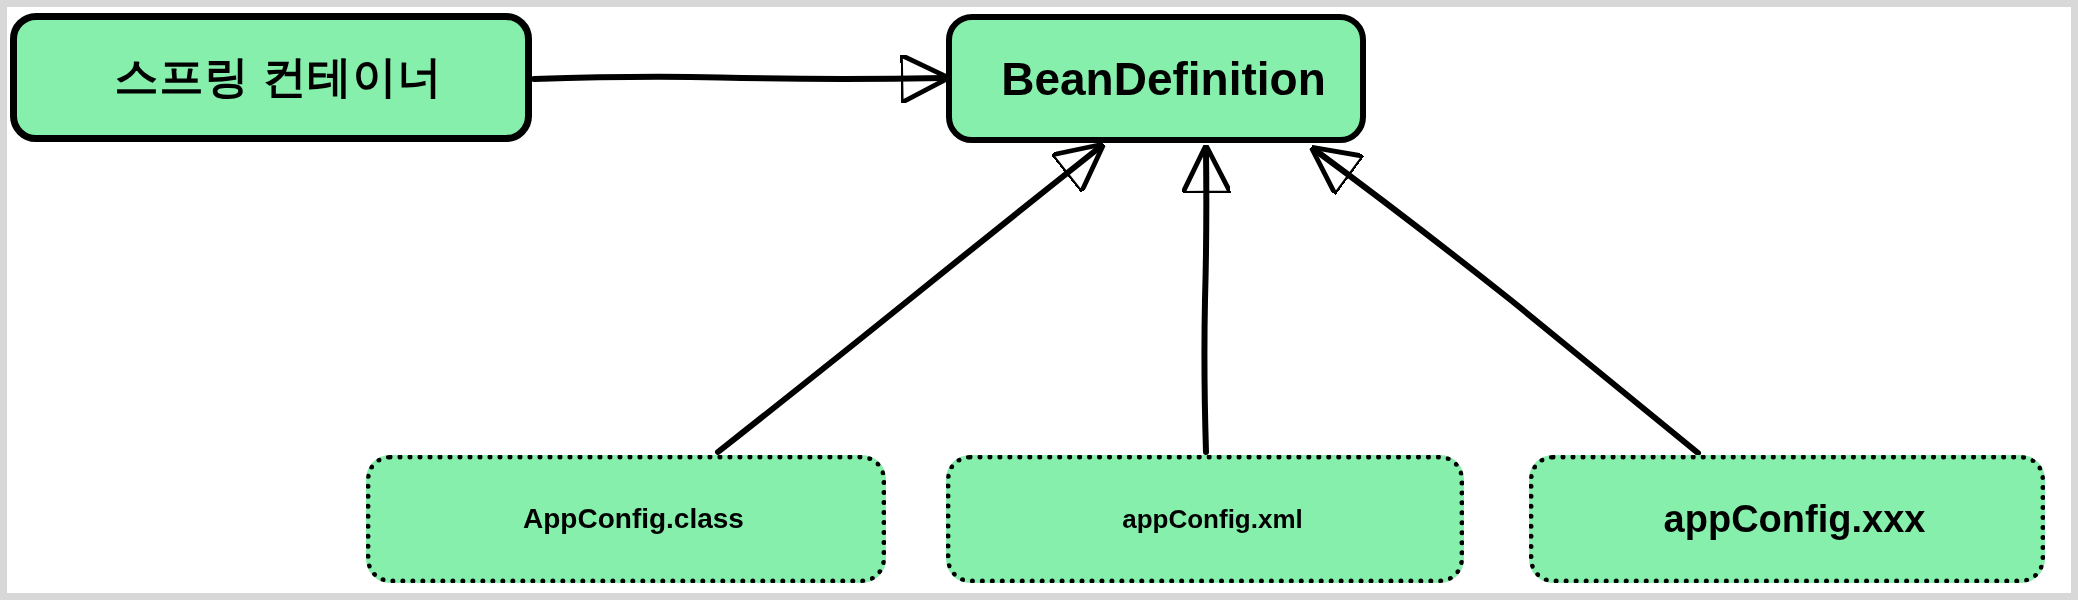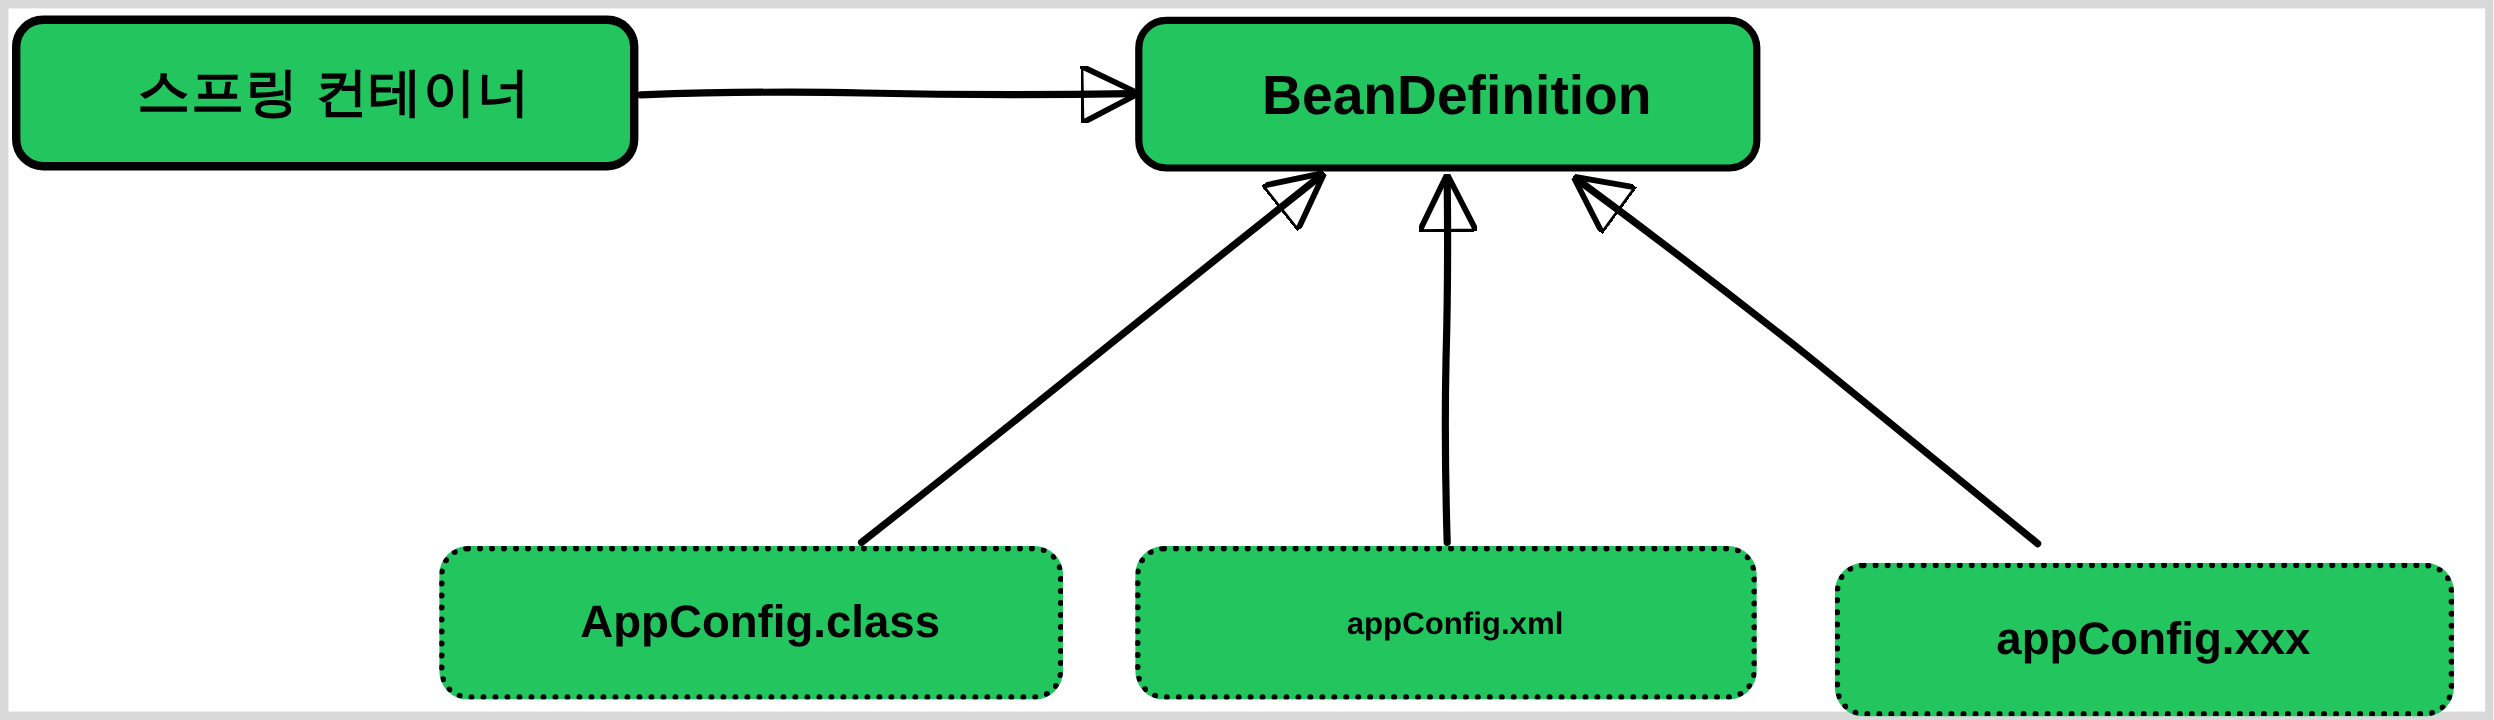--- a/index.html
+++ b/index.html
@@ -18,21 +18,21 @@
   .frame {
     position: absolute;
     inset: 0;
     border: 7px solid #d8d8d8;
     box-sizing: border-box;
     pointer-events: none;
   }
   .node {
     position: absolute;
     box-sizing: border-box;
-    background: #22c55e;
+    background: #86efac;
     display: flex;
     align-items: center;
     justify-content: center;
     text-align: center;
     color: #000000;
     font-weight: 700;
     padding-left: 15px;
   }
   .node.solid {
     border: 7px solid #000000;
@@ -43,36 +43,36 @@
     border-radius: 24px;
   }
   #node-spring-container {
     left: 10px; top: 13px;
     width: 522px; height: 129px;
     font-size: 44px;
     letter-spacing: 1px;
   }
   #node-bean-definition {
     left: 946px; top: 14px;
-    width: 521px; height: 129px;
+    width: 420px; height: 129px;
     border-width: 6px;
     font-size: 46px;
   }
   #node-app-config-class {
     left: 366px; top: 455px;
     width: 520px; height: 128px;
-    font-size: 38px;
+    font-size: 28px;
   }
   #node-app-config-xml {
     left: 946px; top: 455px;
     width: 518px; height: 128px;
     font-size: 26px;
   }
   #node-app-config-xxx {
-    left: 1529px; top: 469px;
+    left: 1529px; top: 455px;
     width: 516px; height: 128px;
     font-size: 38px;
   }
   svg.arrows {
     position: absolute;
     left: 0; top: 0;
     width: 2078px;
     height: 600px;
     pointer-events: none;
   }

